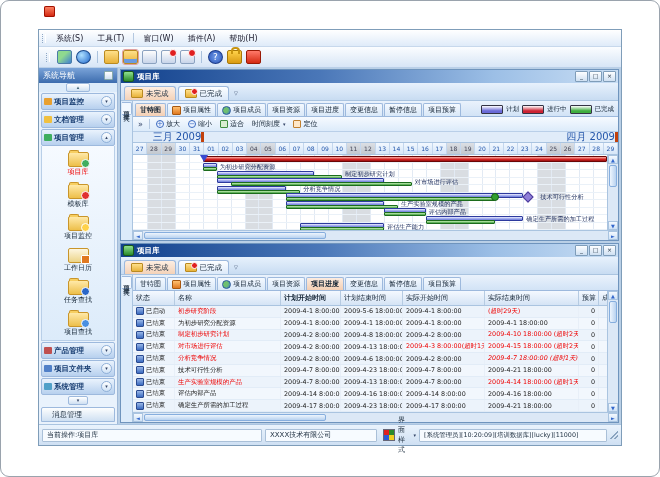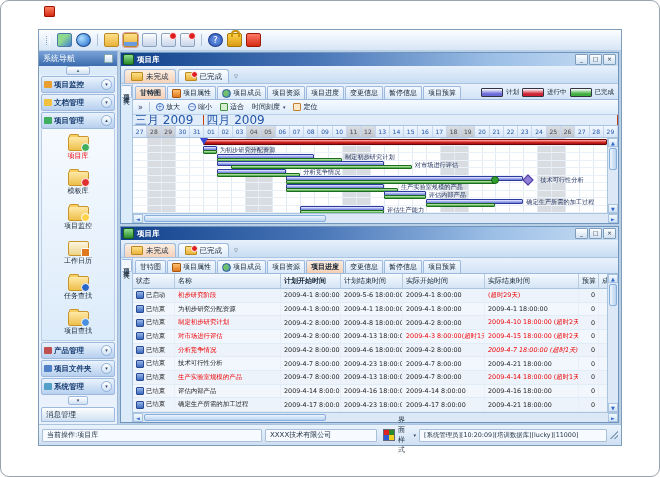--- a/index.html
+++ b/index.html
@@ -64,21 +64,21 @@
   .folder-search-icon::after{background:#2a66c8;}
   .calendar-icon{background:linear-gradient(#fdf6e0,#ecd488);}
   .calendar-icon::before{display:none;}
   .calendar-icon::after{background:#e07820;border-radius:1px;}
   .doc-search-icon{background:linear-gradient(#ffffff,#dde8f5);border-color:#8aa4c8;}
   .doc-search-icon::before{display:none;}
   .doc-search-icon::after{background:#cfe2ff;border:1px solid #2a5aa8;}
   .ovf{height:7px;flex:none;margin:1px auto;width:18px;font-size:5px;line-height:6px;text-align:center;color:#346;
        background:linear-gradient(#fff,#cfe0f2);border:1px solid #9db9dd;border-radius:2px;}
   .msg-tab{height:13px;flex:none;margin:1px 2px 2px;background:linear-gradient(#fdfefe,#cfe0f2);
-       border:1px solid #9db9dd;font-size:7.5px;display:flex;align-items:center;padding-left:4px;color:#234;border-radius:2px 2px 0 0;}
+       border:1px solid #9db9dd;font-size:7.5px;display:flex;align-items:center;padding-left:10px;color:#234;border-radius:2px 2px 0 0;}
   
   .main{flex:1;min-width:0;background:#b9cfe6;display:flex;flex-direction:column;padding:1px 2px;gap:2px;}
   .mdi{background:#ecf3fb;border:1px solid #6f94bd;display:flex;flex-direction:column;box-sizing:border-box;min-height:0;}
   #gwin{height:172px;flex:none;}
   #twin{flex:1;}
   .titlebar{height:13px;flex:none;background:linear-gradient(90deg,#12418c,#4a77b8 40%,#9cbfe6 75%,#c9def4);
        display:flex;align-items:center;gap:3px;padding:0 2px;}
   .wicon{width:9px;height:9px;border-radius:2px;background:linear-gradient(#8fe08f,#2a8a2a);border:1px solid #1a5a1a;}
   .wtitle{color:#fff;font-size:7.5px;font-weight:bold;}
   .win-btns{margin-left:auto;display:flex;gap:1px;}
@@ -112,21 +112,21 @@
   .gtoolbar{height:14px;flex:none;display:flex;align-items:center;gap:4px;background:linear-gradient(#f6faff,#dcebfa);
        border-bottom:1px solid #b9cfe8;font-size:7px;color:#123;padding-left:3px;}
   .gbtn{display:flex;align-items:center;gap:2px;padding:0 2px;white-space:nowrap;}
   .gsep{width:1px;height:10px;background:#b4c8e0;}
   .gico{width:8px;height:8px;border:1px solid #3a6ac0;border-radius:50%;color:#3a6ac0;font-size:7px;line-height:7px;text-align:center;background:#eaf2ff;box-sizing:border-box;}
   .fit-icon{border-radius:1px;background:#d8eed0;border-color:#3f8f3f;}
   .locate-icon{border-radius:1px;background:#ffe8c8;border-color:#c08030;}
   .ovfl{font-size:8px;color:#346;padding:0 2px;}
   .da{font-size:5px;color:#346;margin-left:1px;}
   .monthrow{height:10px;flex:none;display:flex;border-bottom:1px solid #aac4e0;background:#e0ecf9;}
-  .mseg{font-size:12px;color:#2255aa;padding-left:2px;border-right:1px solid #c2410c;box-sizing:border-box;line-height:10px;white-space:nowrap;overflow:hidden;}
+  .mseg{font-size:10px;color:#2255aa;padding-left:2px;border-right:3px solid #c2410c;box-sizing:border-box;line-height:10px;white-space:nowrap;overflow:hidden;text-align:right;}
   .dayrow{height:11px;flex:none;display:flex;border-bottom:1px solid #aac4e0;}
   .daycell{flex:1;font-size:6px;color:#2255aa;text-align:center;line-height:11px;
        background:linear-gradient(#f2f8ff,#d6e6f8);border-right:1px solid #c4d7ee;box-sizing:border-box;overflow:hidden;}
   .daycell.we{background:linear-gradient(#dcdfe4,#c2c8cf);color:#445;}
   .chartzone{flex:1;display:flex;min-height:0;}
   .chart{flex:1;position:relative;background:#fff;overflow:hidden;}
   .wecol{position:absolute;top:0;bottom:0;background:#d9dde2;}
   .gridv{position:absolute;top:0;bottom:0;width:1px;background:#e2eaf4;}
   .grow{position:absolute;left:0;right:0;height:1px;background:#eaf1f8;}
   .bar{position:absolute;border-radius:1px;box-sizing:border-box;}
@@ -176,20 +176,29 @@
   .gripd{width:8px;height:8px;flex:none;background:
      linear-gradient(135deg,transparent 50%,#8aa4c0 50%,#8aa4c0 60%,transparent 60%,transparent 75%,#8aa4c0 75%,#8aa4c0 85%,transparent 85%);}
 </style>
 </head>
 <body>
 
 <div class="frame"></div>
 <span class="shortcut"></span>
 
 <div class="window">
+  <div class="menubar" id="menubar">
+      <span class="grip"></span>
+      <span class="menu-item">系统(S)</span>
+      <span class="menu-item">工具(T)</span>
+      <span class="msep"></span>
+      <span class="menu-item">窗口(W)</span>
+      <span class="menu-item">插件(A)</span>
+      <span class="menu-item">帮助(H)</span>
+    </div>
   <div class="toolbar" id="maintb">
       <span class="grip"></span>
       <span class="tbicon i-system-icon"></span>
       <span class="tbicon i-web-icon"></span>
       <span class="tsep"></span>
       <span class="tbicon i-folder-icon"></span>
       <span class="tbicon i-folder-save-icon"></span>
       <span class="tbicon i-mail-icon"></span>
       <span class="tbicon i-mail-alert-icon"></span>
       <span class="tbicon i-mail-alert2-icon"></span>

